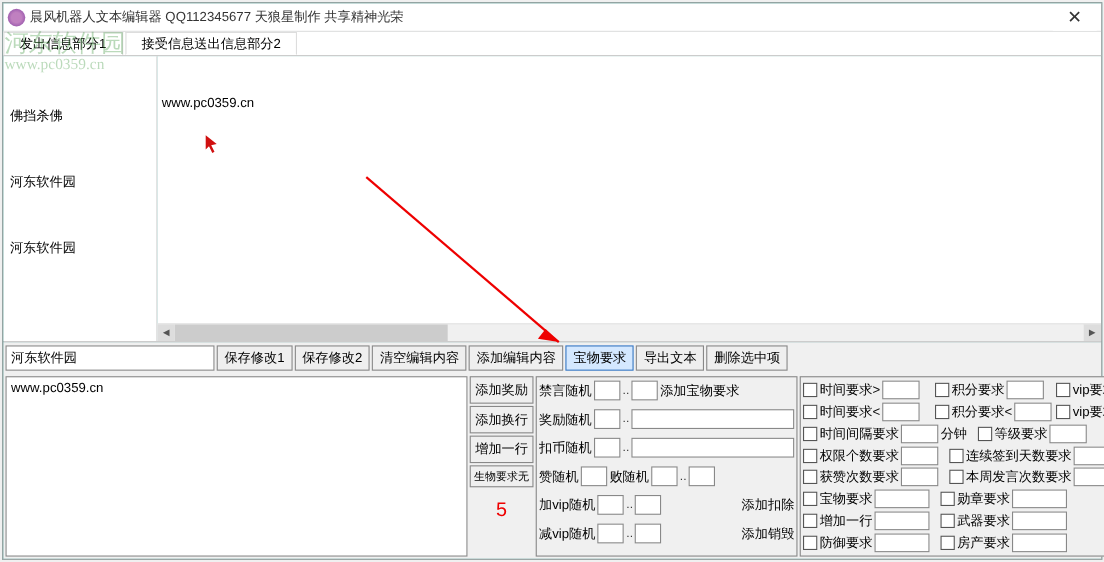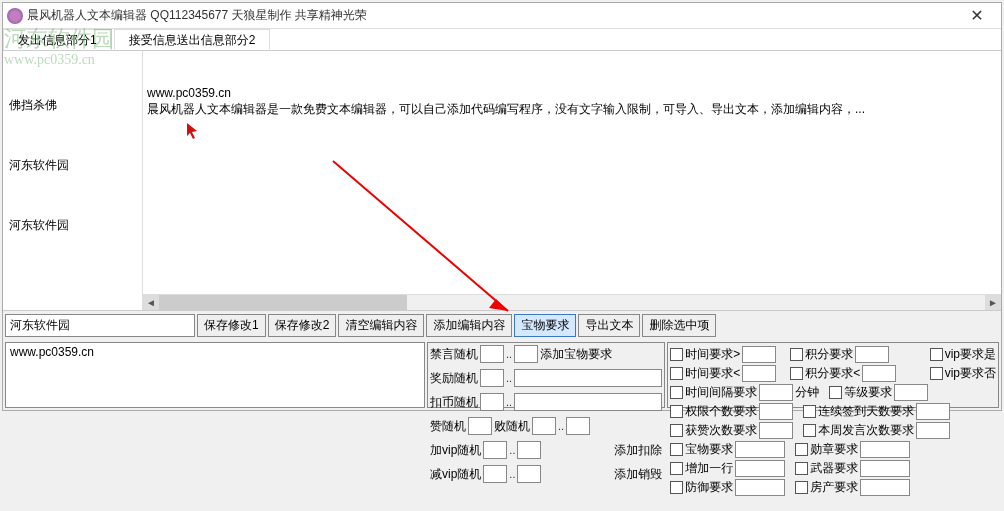--- a/index.html
+++ b/index.html
@@ -9,21 +9,21 @@
       background: #f0f0f0;
       width: 1004px;
       height: 511px;
       overflow: hidden;
       position: relative;
     }
     .window {
       background: #0f766e;
       border: 1px solid #aaa;
       width: 1000px;
-      height: 409px;
+      height: 507px;
       margin: 2px;
       display: flex;
       flex-direction: column;
     }
     .titlebar {
       display: flex;
       align-items: center;
       height: 26px;
       background: #fff;
       padding: 0 4px;
@@ -281,21 +281,20 @@
 
   <div class="top-pane">
     <div class="left-col">
       <div class="left-item">佛挡杀佛</div>
       <div class="left-item">河东软件园</div>
       <div class="left-item">河东软件园</div>
     </div>
     <div class="right-col">
       <div style="height:34px"></div>
       <div class="right-content">www.pc0359.cn</div>
-      <div class="right-content">晨风机器人文本编辑器是一款免费文本编辑器，可以自己添加代码编写程序，没有文字输入限制，可导入、导出文本，添加编辑内容，...</div>
       <div class="scrollbar-h">
         <div class="scroll-arrow">◄</div>
         <div class="scroll-track">
           <div class="scroll-thumb"></div>
         </div>
         <div class="scroll-arrow">►</div>
       </div>
     </div>
     <svg class="arrow-red" style="top:70px;left:180px" width="20" height="20">
       <path d="M4 2 L14 10 L9 11 L12 17 L10 18 L7 12 L4 15 Z" fill="#d01010"></path>
@@ -313,20 +312,27 @@
     <button class="btn">清空编辑内容</button>
     <button class="btn">添加编辑内容</button>
     <button class="btn highlight">宝物要求</button>
     <button class="btn">导出文本</button>
     <button class="btn">删除选中项</button>
   </div>
 
   <div class="bottom-area">
     <div class="big-text">www.pc0359.cn</div>
 
+    <div class="mini-btn-col">
+      <div class="mini-btn">添加奖励</div>
+      <div class="mini-btn">添加换行</div>
+      <div class="mini-btn">增加一行</div>
+      <div class="mini-btn small">生物要求无</div>
+      <div class="red-num">5</div>
+    </div>
 
     <div class="panel-b">
       <div class="row-item">
         <span class="lbl">禁言随机</span>
         <input class="small-input" style="">
         <span class="sep">..</span>
         <input class="small-input" style="">
         <span class="lbl" style="flex:1;text-align:left">添加宝物要求</span>
       </div>
       <div class="row-item">

